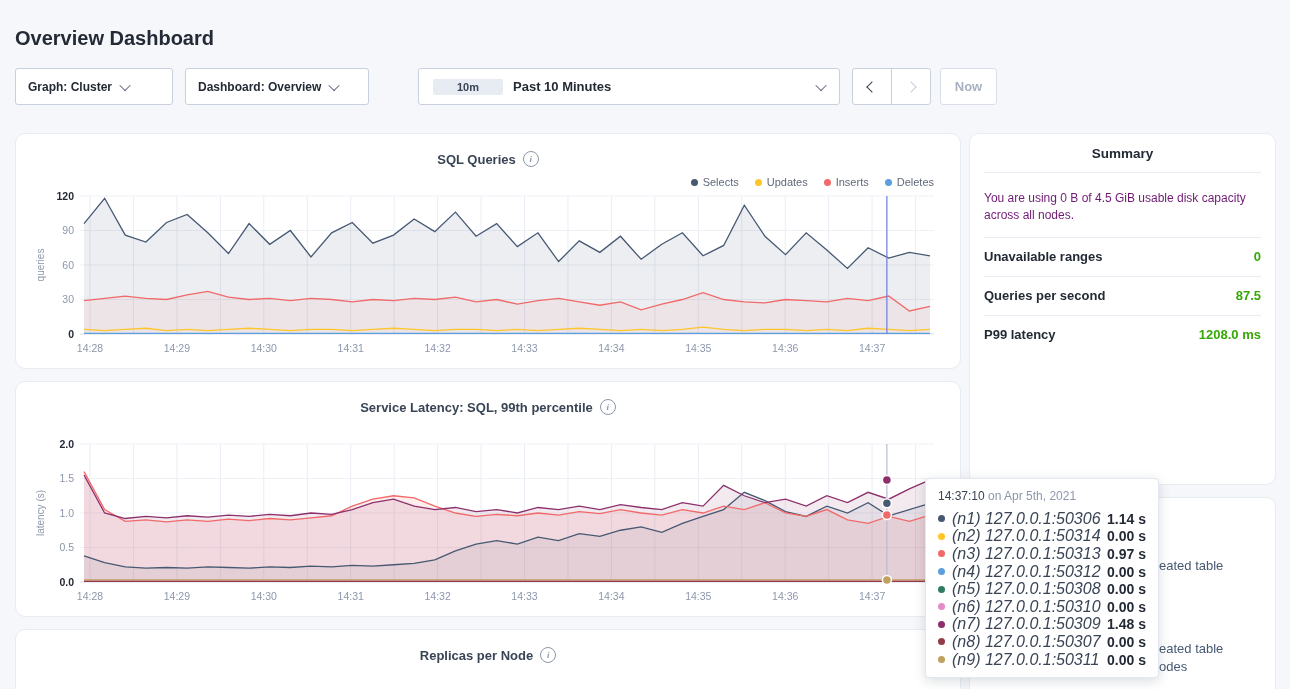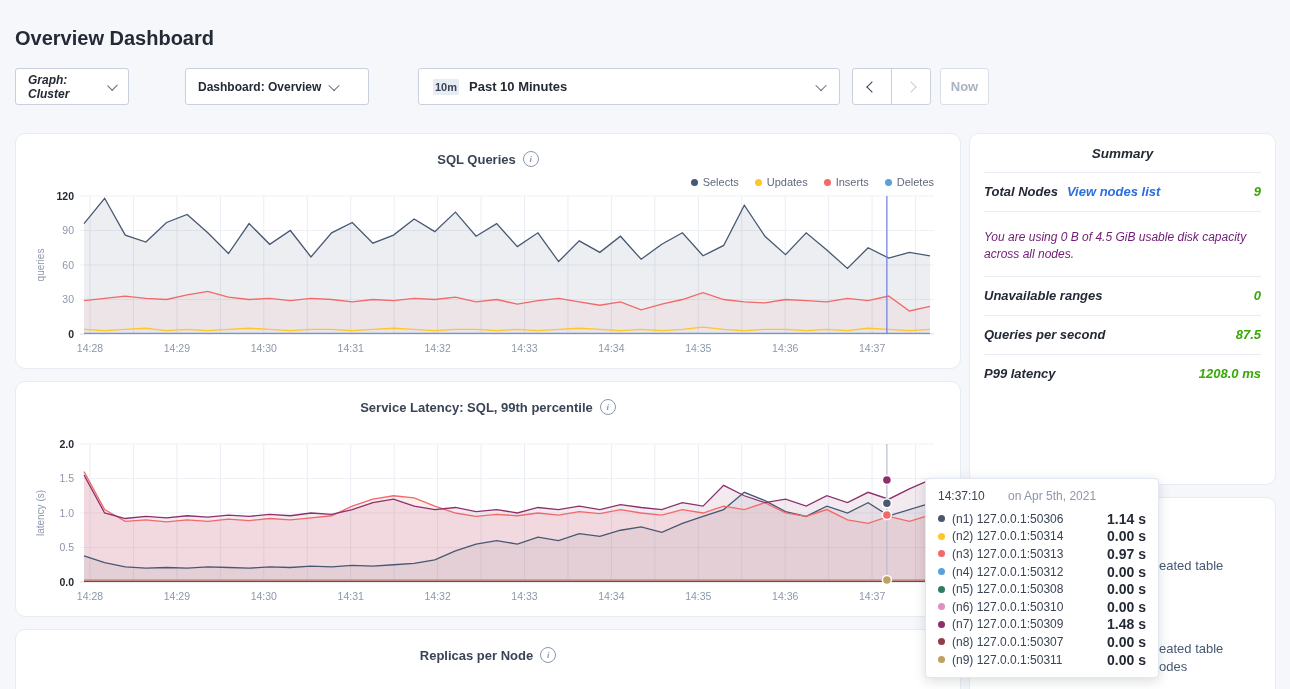--- a/index.html
+++ b/index.html
@@ -7,79 +7,79 @@
     width:1290px;height:689px;overflow:hidden;position:relative;
     background:#f5f7fa;color:#242a35;
     font-family:"Liberation Sans", sans-serif;
   }
   .page-title{position:absolute;left:15px;top:13px;font-size:20px;font-weight:600;color:#242a35;margin-top:14px;}
 
   
   .controls{position:absolute;left:15px;top:68px;right:0;height:37px;}
   .ctl{position:absolute;height:37px;box-sizing:border-box;background:#fff;border:1px solid #c8cfdd;border-radius:3px;display:flex;align-items:center;cursor:pointer;}
   .dropdown{padding:0 12px;font-size:12px;font-weight:600;color:#242a35;gap:9px;}
-  .dd-graph{left:0;width:114px;font-style:italic;}
+  .dd-graph{left:0;width:158px;}
   .dd-dash{left:170px;width:184px;}
   .time-selector{left:403px;width:422px;padding:0 14px;gap:10px;}
-  .time-badge{background:#e7ecf3;color:#394455;font-size:11px;font-weight:700;padding:2px 2px;border-radius:2px;}
+  .time-badge{background:#e7ecf3;color:#394455;font-size:11px;font-weight:700;padding:2px 24px;border-radius:2px;}
   .time-label{font-size:13px;font-weight:700;color:#242a35;}
   .chev{display:inline-block;width:7px;height:7px;border-right:1.6px solid currentColor;border-bottom:1.6px solid currentColor;}
   .chev-down{transform:rotate(45deg) translate(-1px,-1px);color:#60697b;}
   .chev-left{transform:rotate(135deg);}
   .chev-right{transform:rotate(-45deg);}
   .time-caret{margin-left:auto;}
   .arrow-btn{width:40px;justify-content:center;}
   .btn-prev{left:837px;border-radius:3px 0 0 3px;color:#3a4151;}
   .btn-next{left:876px;border-radius:0 3px 3px 0;color:#c6cdd9;cursor:default;}
-  .btn-now{left:925px;width:49px;justify-content:center;font-size:13px;font-weight:700;color:#a9b2c2;border-color:#d9dee8;cursor:default;}
+  .btn-now{left:925px;width:57px;justify-content:center;font-size:13px;font-weight:700;color:#a9b2c2;border-color:#d9dee8;cursor:default;}
 
   
   .panel{background:#fff;border:1px solid #e7ecf3;border-radius:10px;box-sizing:border-box;}
   .charts-col{position:absolute;left:15px;top:133px;width:946px;}
   .chart-panel{position:absolute;left:0;width:946px;height:236px;padding:12px 16px;overflow:hidden;}
   .cp-0{top:0;}
   .cp-1{top:248px;}
   .cp-2{top:496px;height:220px;}
   .chart-title-row{display:flex;align-items:center;justify-content:center;gap:7px;height:26px;}
   .chart-title{font-size:13px;font-weight:700;color:#394455;}
   .info-icon{width:14px;height:14px;border:1px solid #8d97ab;border-radius:50%;color:#8d97ab;
     font-size:9px;font-weight:700;display:inline-flex;align-items:center;justify-content:center;
     font-family:"Liberation Serif", serif;font-style:italic;cursor:pointer;}
   .chart-svg{display:block;margin-top:10px;}
   .legend{position:absolute;top:42px;right:26px;display:flex;text-align:center;}
   .legend-item{display:inline-flex;align-items:center;gap:5px;margin-left:16px;font-size:11px;color:#60697b;}
   .legend-dot{width:7px;height:7px;border-radius:50%;}
 
   
   .sidebar{position:absolute;left:969px;top:133px;width:307px;height:556px;}
-  .summary-panel{position:absolute;top:0;left:0;right:0;height:352px;padding:12px 14px;overflow:hidden;font-style:italic;}
+  .summary-panel{position:absolute;top:0;left:0;right:0;height:352px;padding:12px 14px;overflow:hidden;}
   .summary-title{font-size:13.5px;font-weight:700;text-align:center;color:#242a35;padding-bottom:11px;border-bottom:1px solid #e7ecf3;}
   .summary-row{padding:11px 0 12px;border-bottom:1px solid #e7ecf3;}
   .summary-row:last-child{border-bottom:none;}
   .summary-top{display:flex;align-items:baseline;}
   .summary-label{font-size:13px;font-weight:700;color:#242a35;}
   .summary-link{font-size:13px;font-weight:700;color:#2b6fdd;margin-left:9px;text-decoration:none;cursor:pointer;}
   .summary-value{margin-left:auto;font-size:13px;font-weight:700;color:#37a806;}
   .summary-desc{margin-top:6px;font-size:12px;line-height:1.45;color:#701a75;}
   .events-panel{position:absolute;top:364px;left:0;right:0;height:330px;padding:12px 14px;overflow:hidden;}
   .event-frag{position:absolute;left:189px;font-size:13px;color:#475872;white-space:nowrap;}
   .frag-0{top:60px;}
   .frag-1{top:143px;}
   .frag-2{top:161px;}
 
   
   .tooltip{position:absolute;left:925px;top:478px;width:234px;box-sizing:border-box;z-index:30;
     background:#fff;border:1px solid #e2e6ee;border-radius:4px;padding:10px 12px 9px;
     box-shadow:0 3px 12px rgba(50,60,80,0.18);}
   .tt-header{font-size:12px;margin-bottom:7px;}
   .tt-time{color:#394455;}
-  .tt-date{color:#8d97ab;margin-left:20px;}
+  .tt-date{color:#8d97ab;}
   .tt-row{display:flex;align-items:center;height:17.6px;}
   .tt-dot{width:7px;height:7px;border-radius:50%;flex:0 0 auto;}
-  .tt-label{font-size:12px;color:#394455;margin-left:7px;}
+  .tt-label{font-size:16px;color:#394455;margin-left:7px;font-style:italic;}
   .tt-value{margin-left:auto;font-size:14px;font-weight:700;color:#242a35;}
 </style>
 </head>
 <body>
 
 <h1 class="page-title">Overview Dashboard</h1>
 
 <div class="controls">
   <div class="ctl dropdown dd-graph">
     <span>Graph: Cluster</span>
@@ -254,27 +254,20 @@
     </div>
   </section>
 
 </div>
 
 <div class="sidebar">
   <section class="panel summary-panel">
     <div class="summary-title">Summary</div>
     <div id="summary-rows">
         <div class="summary-row">
-          <div class="summary-top">
-            <span class="summary-label">Total Nodes</span>
-            <a class="summary-link" href="#">View nodes list</a>
-            <span class="summary-value">9</span>
-          </div>
-        </div>
-        <div class="summary-row">
           <div class="summary-desc">You are using 0 B of 4.5 GiB usable disk capacity across all nodes.</div>
         </div>
         <div class="summary-row">
           <div class="summary-top">
             <span class="summary-label">Unavailable ranges</span>
             <span class="summary-value">0</span>
           </div>
         </div>
         <div class="summary-row">
           <div class="summary-top">

